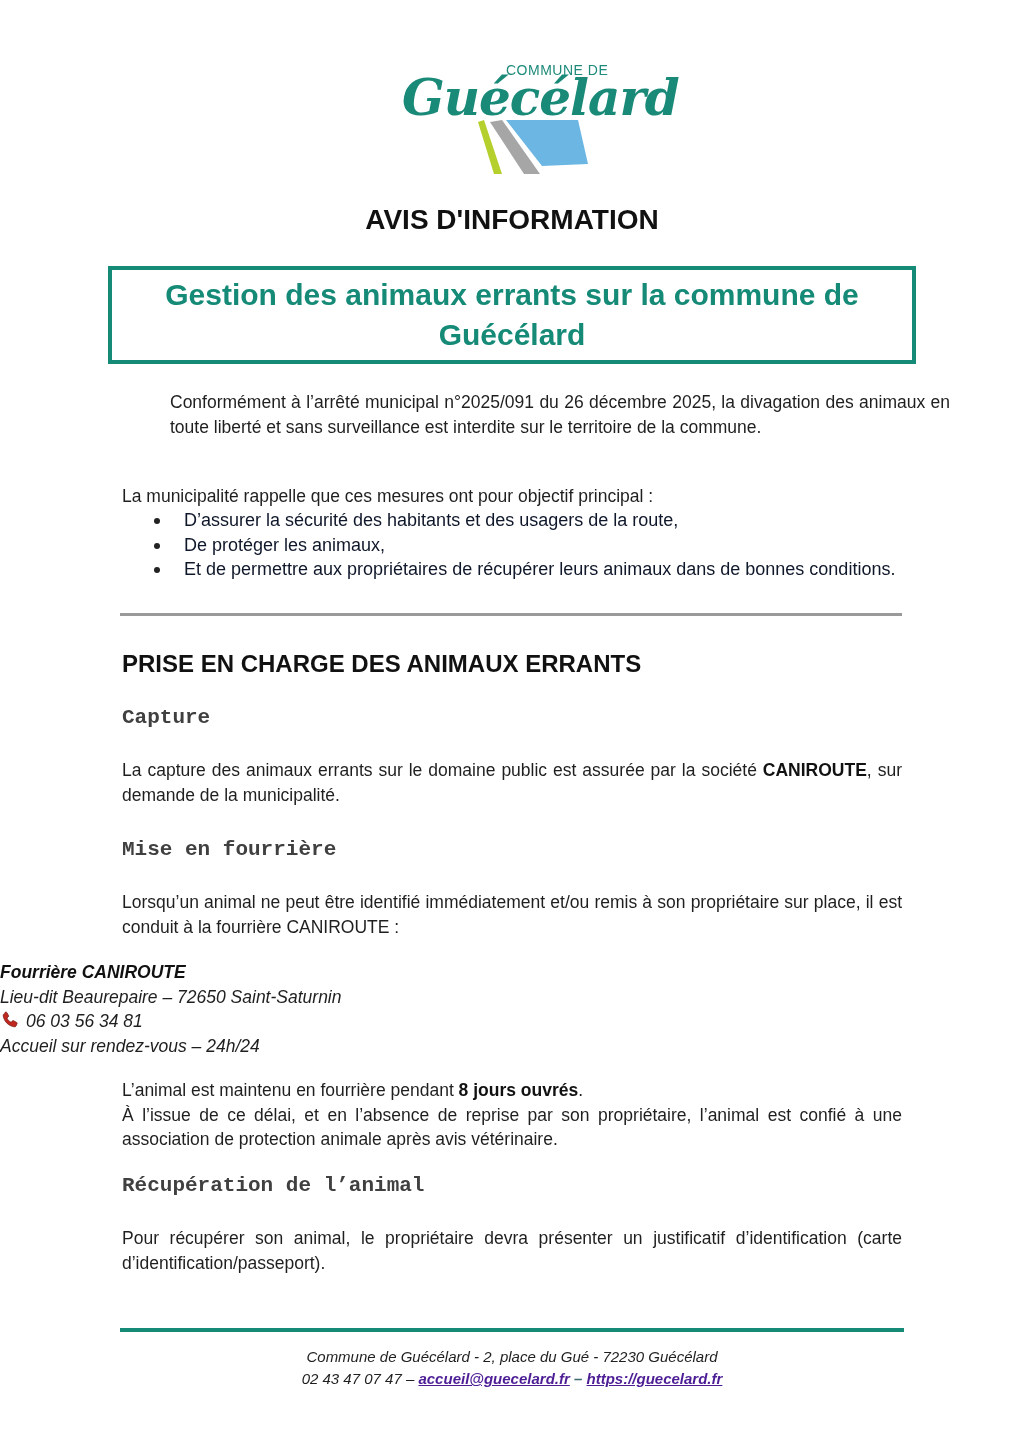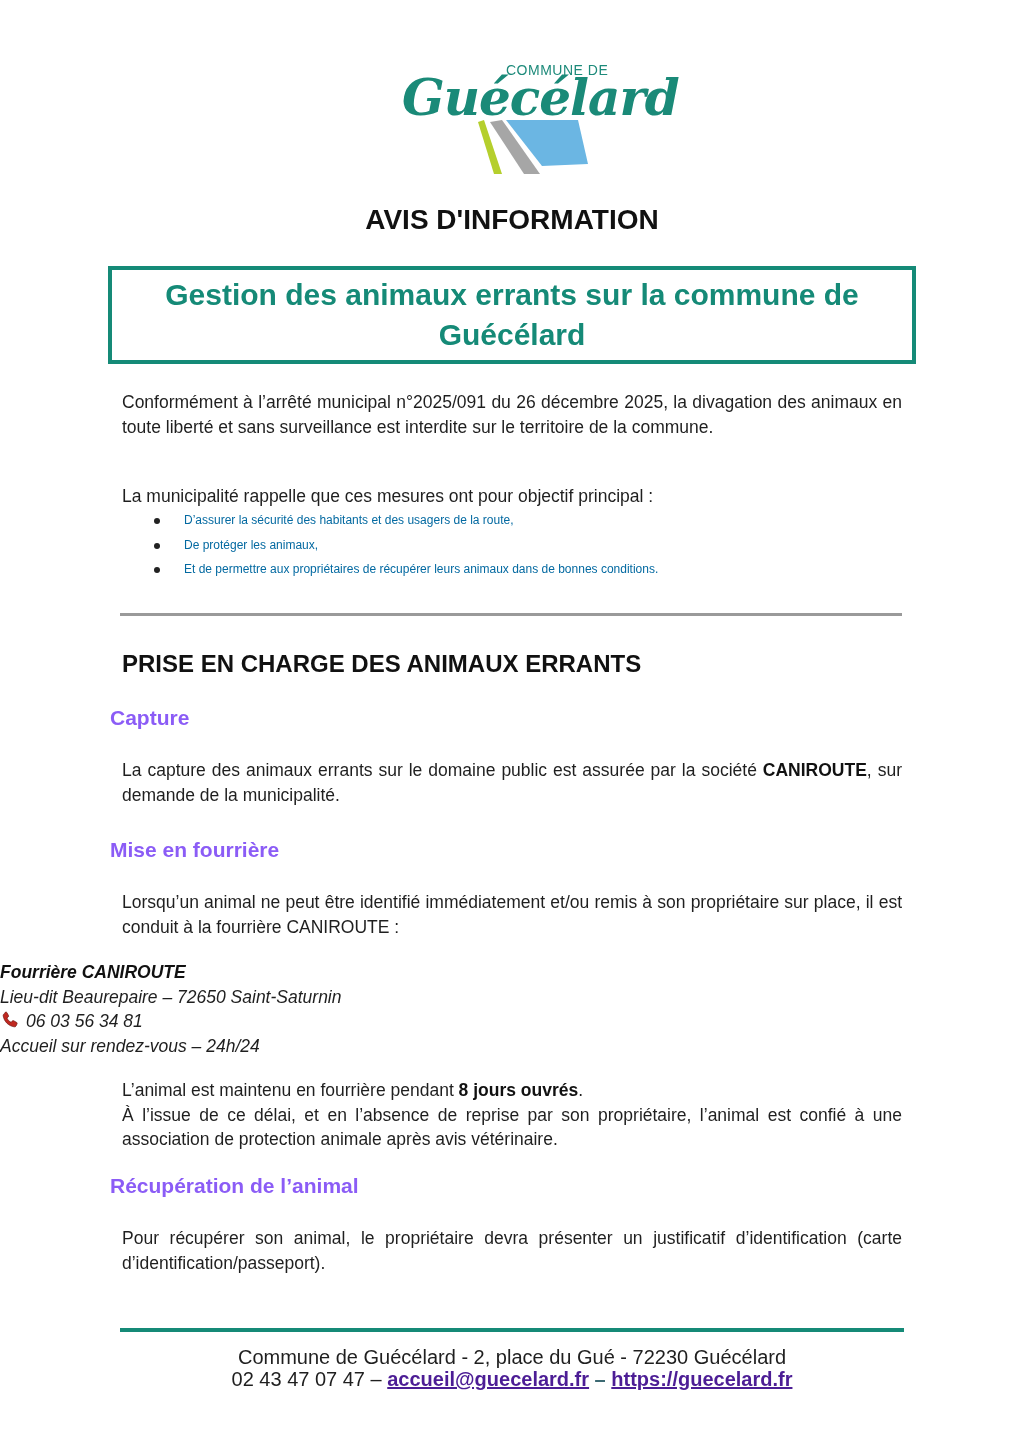--- a/index.html
+++ b/index.html
@@ -42,57 +42,57 @@
     color: #158a77; font-weight: bold; font-size: 30px; line-height: 40px;
     font-family: "Liberation Sans", sans-serif;
   }
 
   .text {
     position: absolute; left: 122px; width: 780px;
     font-size: 17.5px; line-height: 24.5px; color: #1f1f1f;
     text-align: justify;
   }
   .text b { color: #111; }
-  .intro { top: 390px; }
+  .intro { top: 390px; margin-left: 48px; }
   .lead { top: 484px; text-align: left; }
   .bullets { position: absolute; left: 122px; top: 508px; width: 780px; margin: 0; padding: 0; list-style: none; }
   .bullets li {
-    position: relative; padding-left: 62px; font-size: 12px; line-height: 24.5px; color: #0369a1;
+    position: relative; padding-left: 62px; font-size: 18px; line-height: 24.5px; color: #0f172a;
   }
   .bullets li::before {
     content: ""; position: absolute; left: 32px; top: 10px; width: 6px; height: 6px; border-radius: 50%; background: #222;
   }
 
   .separator { position: absolute; left: 120px; top: 613px; width: 782px; height: 3px; background: #9a9a9a; }
 
   .h2 {
     position: absolute; left: 122px; top: 650px; font-weight: bold; font-size: 24px; color: #111;
   }
-  .h3 { position: absolute; left: 110px; font-weight: bold; font-size: 21px; color: #8b5cf6; }
+  .h3 { position: absolute; left: 122px; font-weight: bold; font-size: 21px; color: #404040; font-family: Liberation Mono, monospace; }
   .h3-capture { top: 706px; }
   .h3-fourriere { top: 838px; }
   .h3-recup { top: 1174px; }
 
   .capture-text { top: 758px; }
   .fourriere-text { top: 890px; }
 
   .address {
     position: absolute; left: 0; width: 1024px; top: 960px; text-align: left;
     font-size: 17.5px; line-height: 24.5px; color: #1f1f1f; font-style: italic;
   }
   .address .name { font-weight: bold; color: #111; }
   .phone-icon { display: inline-block; vertical-align: -3px; margin-right: 6px; }
 
   .delai-text { top: 1078px; text-align: left; }
   .recup-text { top: 1226px; }
 
   .footer-rule { position: absolute; left: 120px; top: 1328px; width: 784px; height: 4px; background: #158a77; }
   .footer {
     position: absolute; left: 0; width: 1024px; top: 1346px; text-align: center;
-    font-size: 20px; line-height: 22px; color: #1f1f1f;
+    font-size: 15px; line-height: 22px; color: #1f1f1f; font-style: italic;
   }
   .footer a { color: #4c1d95; font-weight: bold; text-decoration: underline; }
   .footer .dash-strong { font-weight: bold; color: #3d6a73; }
 </style>
 </head>
 <body>
 
 <div class="page">
 
   <div class="logo">

